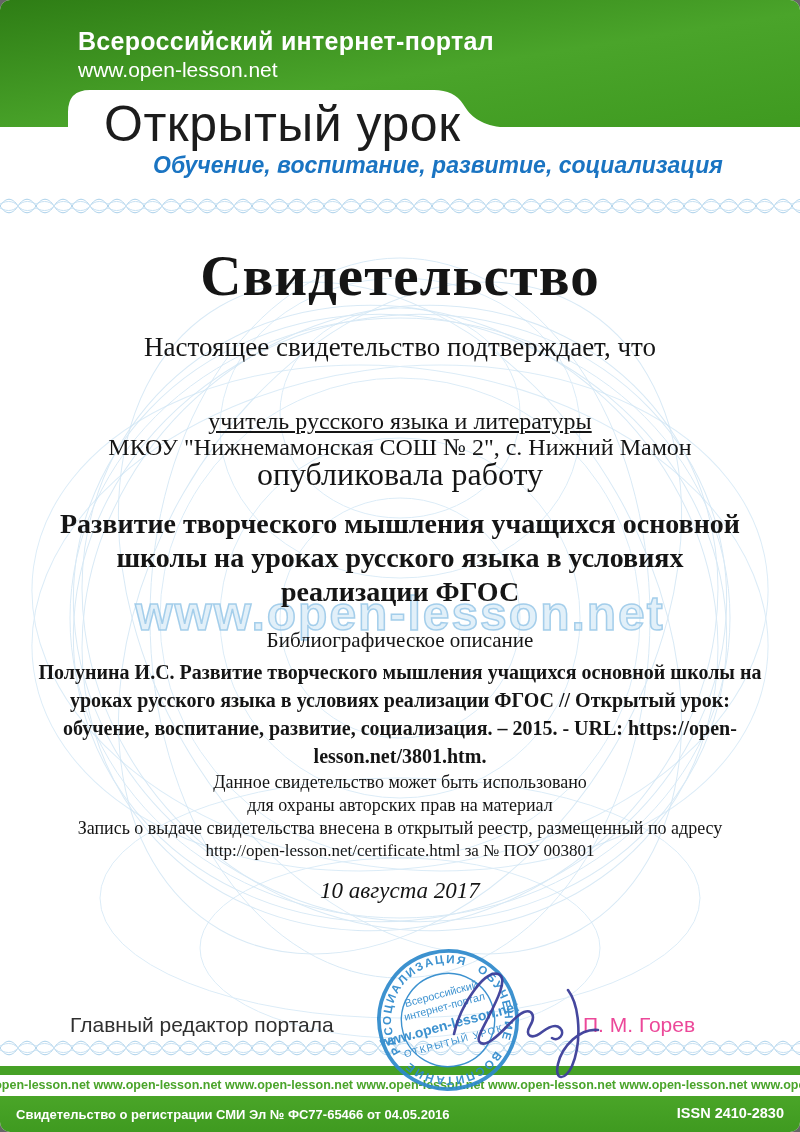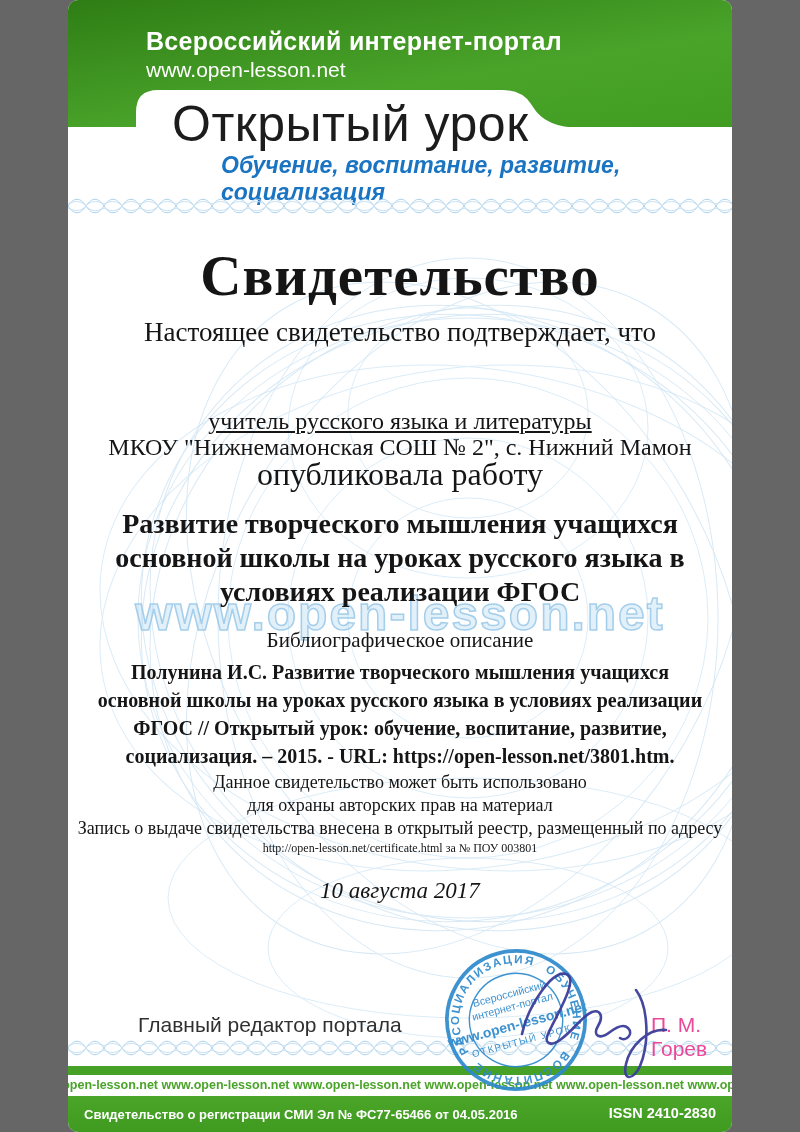--- a/index.html
+++ b/index.html
@@ -3,21 +3,21 @@
 <meta charset="utf-8">
 <style>
   :root{
     --green:#46a126; --green-dark:#2e7d15; --green-bright:#4aa42a;
     --blue-subtitle:#1a74c2; --guilloche:#b9d8ee; --guilloche-light:#cde4f4;
     --stamp-blue:#2d89cc; --signature-ink:#3c3e99; --ink:#151515;
   }
   *{margin:0;padding:0;box-sizing:border-box;}
   html,body{background:#666;}
   .page{
-    position:relative;width:664px;height:1132px;background:#ffffff;
+    position:relative;width:800px;height:1132px;background:#ffffff;
     border-radius:10px;overflow:hidden;margin:0 auto;
     font-family:"Liberation Serif","DejaVu Serif",serif;color:var(--ink);
   }
   .abs{position:absolute;}
   .ctr{left:0;right:0;text-align:center;}
   .sans{font-family:"Liberation Sans","DejaVu Sans",sans-serif;}
   
   .hdr-svg{left:0;top:0;}
   .portal-line{left:78px;top:27px;font-size:25px;font-weight:700;color:#fff;letter-spacing:.3px;}
   .site-url{left:78px;top:58px;font-size:21px;color:#fff;}
@@ -26,32 +26,32 @@
   
   .band-top{left:0;top:196px;}
   .band-bottom{left:0;top:1038px;}
   .rosette{left:0;top:218px;width:800px;height:820px;overflow:hidden;}
   .watermark{
     top:586px;font-family:"Liberation Sans",sans-serif;font-size:48px;font-weight:700;letter-spacing:2px;
     color:rgba(173,211,238,0.35);-webkit-text-stroke:1.5px rgba(150,199,232,0.85);
   }
   
   .cert-title{top:243px;font-size:57px;font-weight:700;letter-spacing:1px;}
-  .confirm-line{top:317px;font-size:27px;}
+  .confirm-line{top:332px;font-size:27px;}
   .recipient-name{top:374px;font-size:27px;font-weight:700;}
   .recipient-role{top:408px;font-size:24px;text-decoration:underline;}
   .recipient-school{top:434px;font-size:24px;}
   .published-line{top:456px;font-size:32px;}
   .work-title{top:507px;left:45px;right:45px;text-align:center;font-size:28px;font-weight:700;line-height:34px;}
   .bib-heading{top:628px;font-size:21px;}
   .bib-text{top:658px;left:28px;right:28px;text-align:center;font-size:20px;font-weight:700;line-height:28px;}
   .usage-1{top:772px;font-size:18px;}
   .usage-2{top:795px;font-size:18px;}
   .registry-1{top:818px;font-size:18px;}
-  .registry-2{top:841px;font-size:12px;}
+  .registry-2{top:841px;font-size:17px;}
   .issue-date{top:878px;font-size:23px;font-style:italic;}
   
   .editor-label{left:70px;top:1013px;font-size:21px;color:#303030;}
   .editor-name{left:583px;top:1013px;font-size:21px;color:#ec4899;}
   
   .green-strip{left:0;top:1066px;width:800px;height:9px;background:var(--green);}
   .url-band{left:0;top:1075px;width:800px;height:21px;background:#fff;overflow:hidden;}
   .url-band span{
     display:inline-block;margin-left:-38px;line-height:21px;white-space:nowrap;
     font-family:"Liberation Sans",sans-serif;font-size:12.5px;font-weight:600;color:var(--green-bright);

